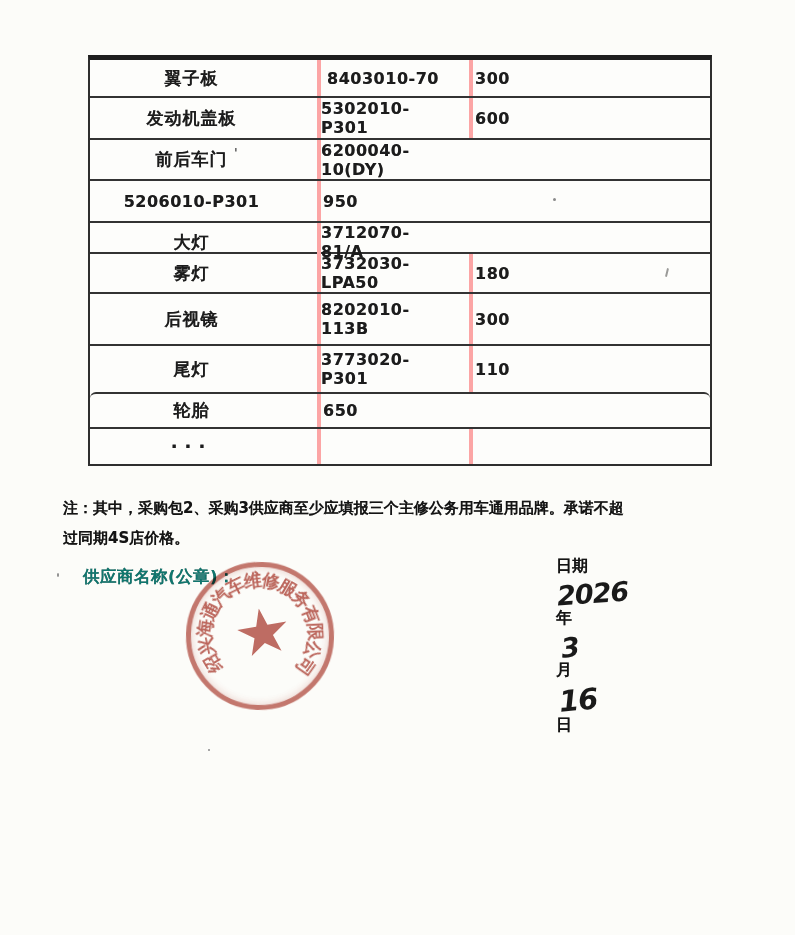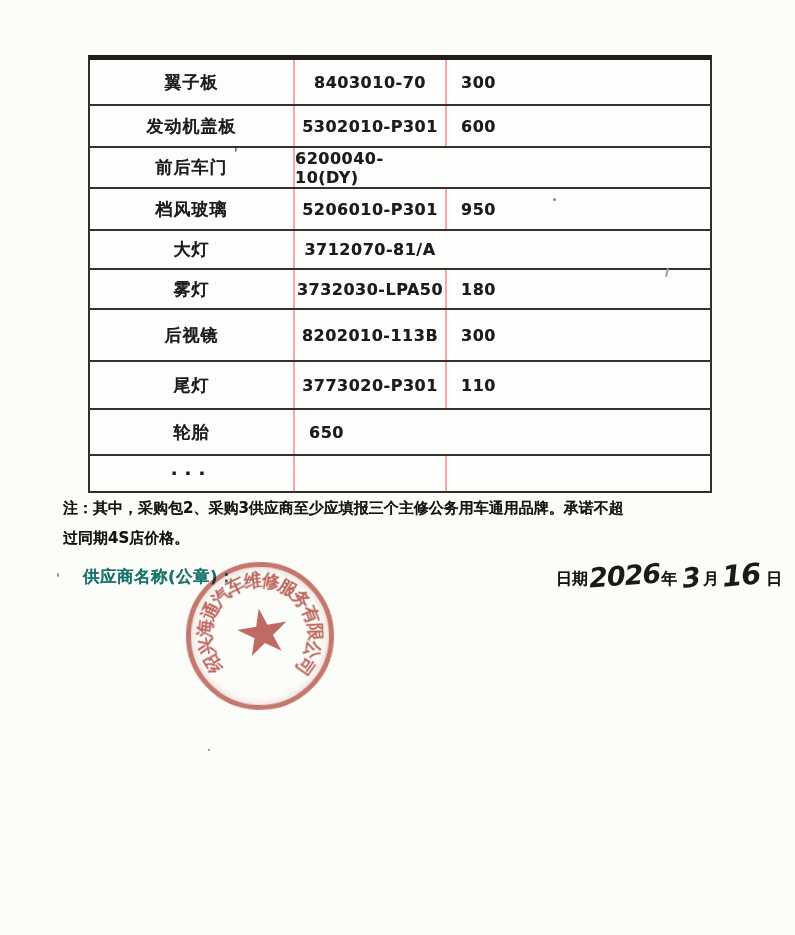--- a/index.html
+++ b/index.html
@@ -22,44 +22,44 @@
     width: 624px;
     border: 2px solid #2e2e2e;
     border-top: 5px solid #1e1e1e;
     background: #fdfdfb;
   }
   .t-row {
     display: grid;
     grid-template-columns: 203px 152px 1fr;
   }
   .t-row + .t-row { border-top: 2px solid #333; }
-  .t-row:nth-child(1)  { height: 44px; }
+  .t-row:nth-child(1)  { height: 36px; }
   .t-row:nth-child(2)  { height: 42px; }
   .t-row:nth-child(3)  { height: 41px; }
   .t-row:nth-child(4)  { height: 42px; }
-  .t-row:nth-child(5)  { height: 39px; }
+  .t-row:nth-child(5)  { height: 31px; }
   .t-row:nth-child(6)  { height: 40px; }
   .t-row:nth-child(7)  { height: 52px; }
   .t-row:nth-child(8)  { height: 48px; }
-  .t-row:nth-child(9)  { height: 46px; }
+  .t-row:nth-child(9)  { height: 35px; border-radius: 6px; }
   .t-row:nth-child(10) { height: 37px; }
   .t-cell {
     display: flex;
     align-items: center;
     justify-content: center;
     font-size: 17px;
     font-weight: 700;
     letter-spacing: 1px;
     color: #1c1c1c;
     text-shadow: 0 0 0.5px rgba(20,20,20,0.55);
   }
   .t-cell.num { font-size: 16px; letter-spacing: 0.5px; }
-  .t-cell.price { justify-content: flex-start; padding-left: 14px; }
+  .t-cell.price { justify-content: flex-start; padding-left: 2px; }
   .t-row .t-cell:nth-child(2),
-  .t-row .t-cell:nth-child(3) { border-left: 2px solid #fca5a5; }
+  .t-row .t-cell:nth-child(3) { border-left: 4px solid #fca5a5; margin-left: 24px; }
   .t-row.ellipsis-row .t-cell { font-size: 18px; letter-spacing: 7px; }
 
   
   .note {
     position: absolute;
     left: 63px;
     top: 493px;
     width: 690px;
     font-size: 15px;
     font-weight: 700;
@@ -77,25 +77,26 @@
     font-weight: 700;
     letter-spacing: 0.5px;
     color: #0f766e;
     text-shadow: 0 0 0.5px rgba(20,20,20,0.5);
   }
   .date-line {
     position: absolute;
     left: 556px;
     top: 556px;
     display: flex;
-    align-items: flex-end;
+    align-items: flex-start;
     font-size: 16px;
     font-weight: 700;
     color: #141414;
     white-space: nowrap;
+    flex-direction: column;
   }
   .date-line .printed { text-shadow: 0 0 0.5px rgba(20,20,20,0.5); }
   .hand {
     display: inline-block;
     font-size: 27px;
     font-weight: 600;
     font-style: italic;
     letter-spacing: -1px;
     color: #1a1a1a;
     position: relative;
@@ -168,21 +169,20 @@
     <div class="t-row">
       <div class="t-cell">发动机盖板</div>
       <div class="t-cell num">5302010-P301</div>
       <div class="t-cell num price">600</div>
     </div>
     <div class="t-row">
       <div class="t-cell">前后车门</div>
       <div class="t-cell num">6200040-10(DY)</div>
     </div>
     <div class="t-row">
-      <div class="t-cell">档风玻璃</div>
       <div class="t-cell num">5206010-P301</div>
       <div class="t-cell num price">950</div>
     </div>
     <div class="t-row">
       <div class="t-cell">大灯</div>
       <div class="t-cell num">3712070-81/A</div>
     </div>
     <div class="t-row">
       <div class="t-cell">雾灯</div>
       <div class="t-cell num">3732030-LPA50</div>

